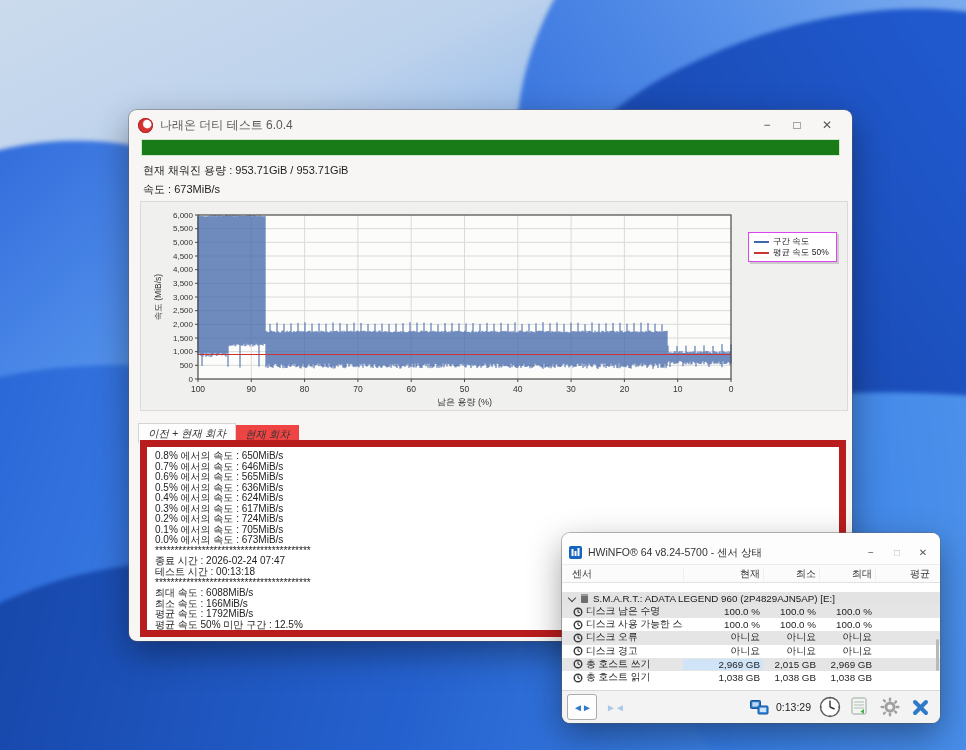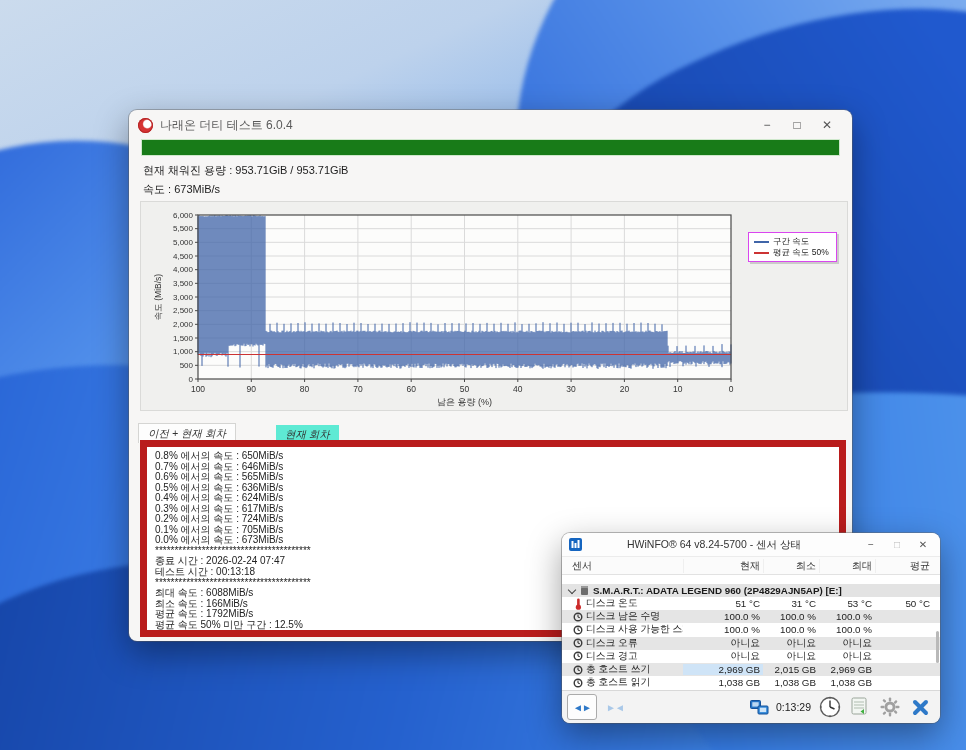--- a/index.html
+++ b/index.html
@@ -51,41 +51,41 @@
   .chart-panel{position:absolute;left:11px;top:91px;width:708px;height:210px;
      background:#f0f0ee;border:1px solid #dadad8;box-sizing:border-box;}
   .legend{position:absolute;left:607px;top:30px;background:#ffffff;border:1px solid #d946ef;
      box-shadow:2px 2px 0 rgba(90,90,90,.25);padding:3px 7px 3px 5px;}
   .legend-item{display:flex;align-items:center;height:11px;}
   .legend-swatch{width:15px;height:2px;margin-right:4px;}
   .legend-label{font-size:8.5px;color:#222;white-space:nowrap;}
   .tabs{position:absolute;left:9px;top:313px;display:flex;align-items:flex-end;font-style:italic;}
   .tab{font-size:10.5px;color:#333;padding:3px 9px 2px 9px;}
   .tab.active{background:#fdfdfd;border:1px solid #d5d5d3;border-bottom:none;}
-  .tab.inactive{background:#5eead4;padding-bottom:1px;margin-left:40px;}
+  .tab.inactive{background:#ef4444;padding-bottom:1px;}
   .log-panel{position:absolute;left:11px;top:330px;width:706px;height:197px;
      background:#ffffff;border:7px solid #b91c1c;box-sizing:border-box;
      padding:4px 8px;font-size:10px;line-height:10.55px;color:#222;
      white-space:pre;overflow:hidden;}
 
   
   .hwinfo{left:562px;top:533px;width:378px;height:190px;background:#ffffff;overflow:hidden;}
-  .hwinfo .titlebar{height:23px;padding:0 4px 0 7px;background:#fdfdfd;
-     border-bottom:1px solid #ececec;border-radius:8px 8px 0 0;gap:39px;}
+  .hwinfo .titlebar{height:23px;padding:8px 4px 0 7px;background:#fdfdfd;
+     border-bottom:1px solid #ececec;border-radius:8px 8px 0 0;}
   .hwinfo-title{font-size:10.5px;color:#333;margin-left:6px;}
   .hwinfo .winbtn{width:26px;height:18px;font-size:10px;}
   .hwinfo .winbtn.disabled{color:#b9b9b9;}
   .hw-header{display:flex;align-items:center;height:17px;padding-left:10px;
      background:#fbfbfb;border-bottom:1px solid #e2e2e2;font-size:10px;color:#333;}
   .hw-col-label{flex:1;}
   .hw-col{text-align:right;box-sizing:border-box;border-left:1px solid #efefef;padding-right:3px;}
   .hw-col.c1{width:80px;} .hw-col.c2{width:56px;} .hw-col.c3{width:56px;} .hw-col.c4{width:58px;margin-right:7px;}
   .hw-body{position:relative;height:117px;background:#ffffff;}
   .hw-group{display:flex;align-items:center;height:13px;margin-top:9px;background:#e3e3e3;
-     font-size:9.8px;font-weight:bold;color:#1a1a1a;padding-left:5px;white-space:nowrap;}
+     font-size:9.8px;font-weight:normal;color:#1a1a1a;padding-left:5px;white-space:nowrap;}
   .chev{width:5px;height:5px;border-left:1.3px solid #444;border-bottom:1.3px solid #444;
      transform:rotate(-45deg);margin:-2px 6px 0 2px;}
   .disk-ico{width:7px;height:9px;background:#6d6d6d;border-radius:1px;margin-right:5px;
      box-shadow:inset 0 2px 0 #9a9a9a;}
   .hw-row{display:flex;align-items:center;height:13.2px;font-size:9.8px;color:#1c1c1c;padding-left:10px;}
   .hw-row.zebra{background:#e5e5e5;}
   .hw-row .ico{width:12px;display:flex;justify-content:center;margin-right:2px;}
   .hw-row .lbl{flex:1;white-space:nowrap;overflow:hidden;}
   .hw-val{text-align:right;box-sizing:border-box;padding-right:3px;}
   .hw-val.c1{width:80px;} .hw-val.c2{width:56px;} .hw-val.c3{width:56px;} .hw-val.c4{width:58px;margin-right:7px;}
@@ -250,33 +250,20 @@
     <div class="hw-col c4">평균</div>
   </div>
 
   <div class="hw-body">
     <div class="hw-group">
       <div class="chev"></div>
       <div class="disk-ico"></div>
       <span>S.M.A.R.T.: ADATA LEGEND 960 (2P4829AJN5AP) [E:]</span>
     </div>
     <div id="hw-rows">
-        <div class="hw-row">
-          <span class="ico">
-            <svg width="9" height="12">
-              <rect x="3.1" y="0.5" width="2.6" height="7.5" rx="1.3" fill="#cc2b2b"></rect>
-              <circle cx="4.4" cy="9.2" r="2.6" fill="#cc2b2b"></circle>
-            </svg>
-          </span>
-          <span class="lbl">디스크 온도</span>
-          <span class="hw-val c1">51 °C</span>
-          <span class="hw-val c2">31 °C</span>
-          <span class="hw-val c3">53 °C</span>
-          <span class="hw-val c4">50 °C</span>
-        </div>
         <div class="hw-row zebra">
           <span class="ico">
             <svg width="10" height="10">
               <circle cx="5" cy="5" r="3.8" fill="none" stroke="#3a3a3a" stroke-width="1.4"></circle>
               <line x1="5" y1="5" x2="5" y2="2.6" stroke="#3a3a3a" stroke-width="1.1"></line>
               <line x1="5" y1="5" x2="6.8" y2="5.8" stroke="#3a3a3a" stroke-width="1.1"></line>
             </svg>
           </span>
           <span class="lbl">디스크 남은 수명</span>
           <span class="hw-val c1">100.0 %</span>

